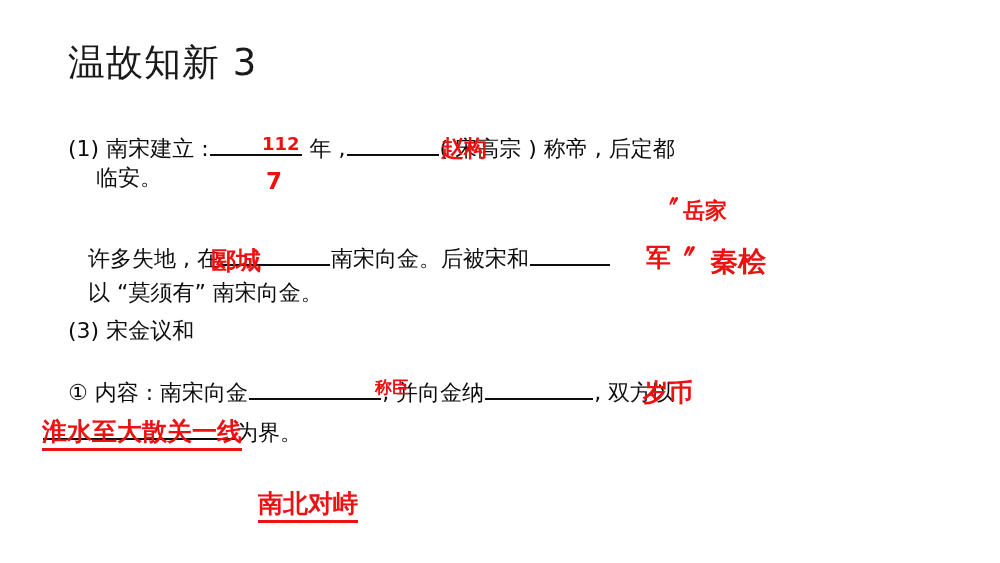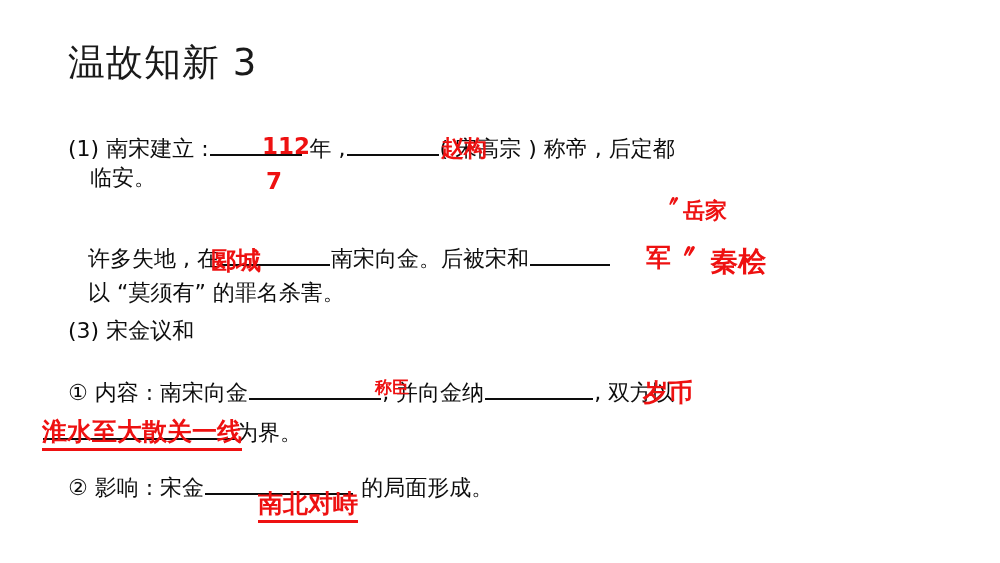--- a/index.html
+++ b/index.html
@@ -79,47 +79,43 @@
 
   <div id="slide-title">温故知新 3</div>
 
   <div class="body-block">
 
     <div class="line" style="left:68px; top:131px;">
       <span>(1) 南宋建立 :</span><span class="blank b-lg"></span>
       <span>年 ,</span><span class="blank b-lg"></span><span>( 宋高宗 ) 称帝 , 后定都</span>
     </div>
 
-    <div class="line" style="left:90px; top:163px;">临安。</div>
+    <div class="line" style="left:96px; top:163px;">临安。</div>
 
 
     <div class="line" style="left:88px; top:241px;">
       <span>许多失地 , 在</span><span class="blank" style="width:110px;"></span><span>南宋向金。后被宋</span><span>和</span><span class="blank b-md"></span>
     </div>
 
-    <div class="line" style="left:88px; top:278px;">以 “莫须有” 的罪名杀害。</div>
+    <div class="line" style="left:88px; top:278px;">以 “莫须有” 南宋向金。</div>
 
     <div class="line" style="left:68px; top:316px;">(3) 宋金议和</div>
 
     <div class="line" style="left:68px; top:375px;">
       <span>① 内容 : 南宋向金</span><span class="blank" style="width:132px;"></span><span>, 并向金纳</span><span class="blank" style="width:108px;"></span><span>, 双方以</span>
     </div>
 
     <div class="line" style="left:42px; top:415px;">
       <span class="blank" style="width:192px;"></span><span>为界。</span>
     </div>
 
-    <div class="line" style="left:68px; top:470px;">
-      <span>② 影响 : 宋金</span><span class="blank" style="width:148px;"></span>
-      <span>的局面形成。</span>
-    </div>
 
   </div>
 
-  <div class="answer" style="left:262px; top:133px; font-size:23px;">112</div>
+  <div class="answer" style="left:262px; top:133px; font-size:18px;">112</div>
   <div class="answer" style="left:266px; top:168px; font-size:23px;">7</div>
 
   <div class="answer" style="left:441px; top:133px; font-size:23px;">赵构</div>
 
   <div class="answer" style="left:659px; top:193px; font-size:20px;">〞</div>
   <div class="answer" style="left:683px; top:196px; font-size:22px;">岳家</div>
 
   <div class="answer" style="left:646px; top:241px; font-size:25px;">军〞</div>
 
   <div class="answer" style="left:211px; top:244px; font-size:25px;">郾城</div>

